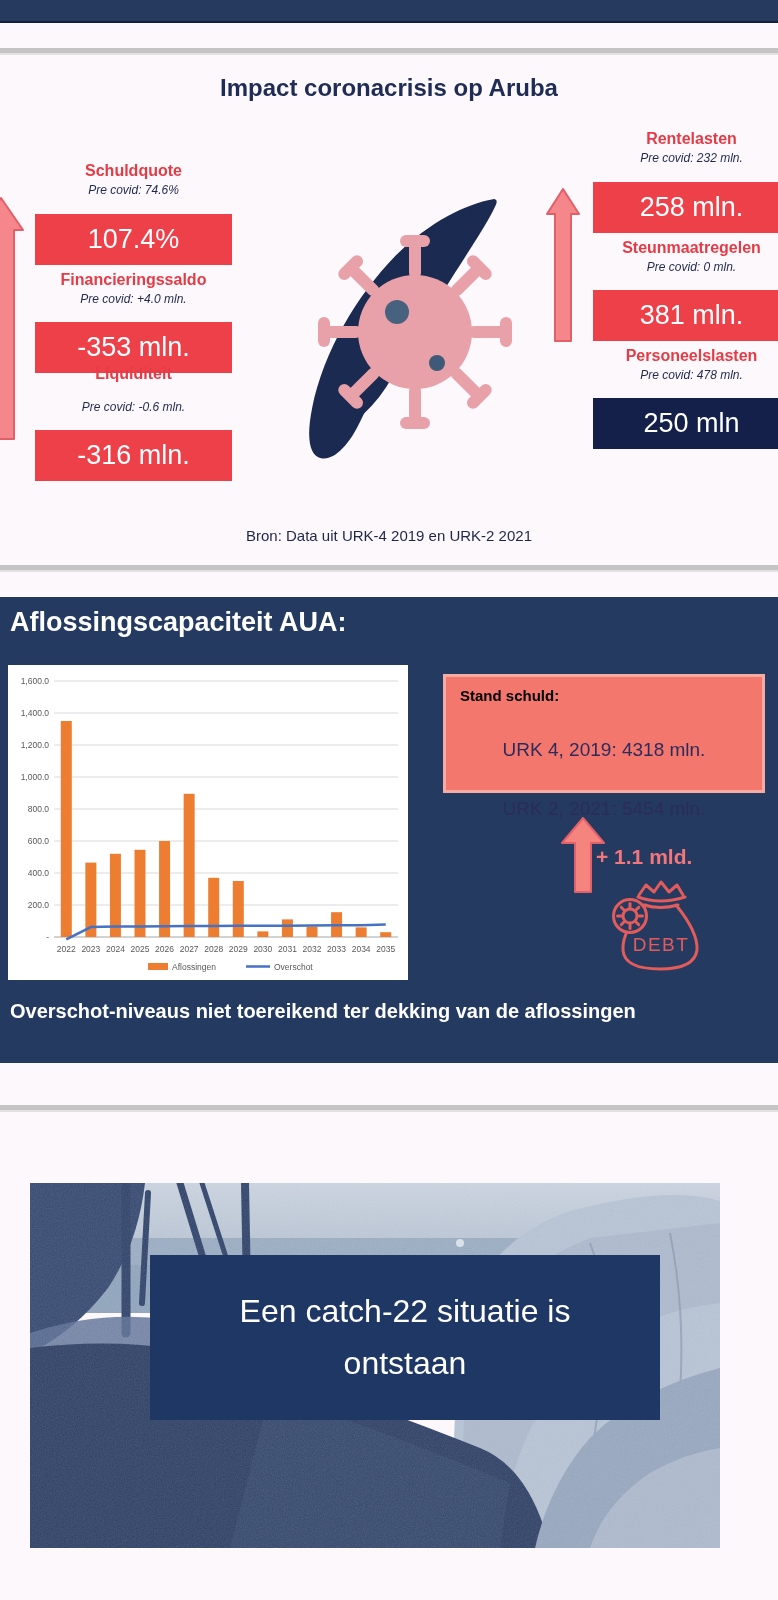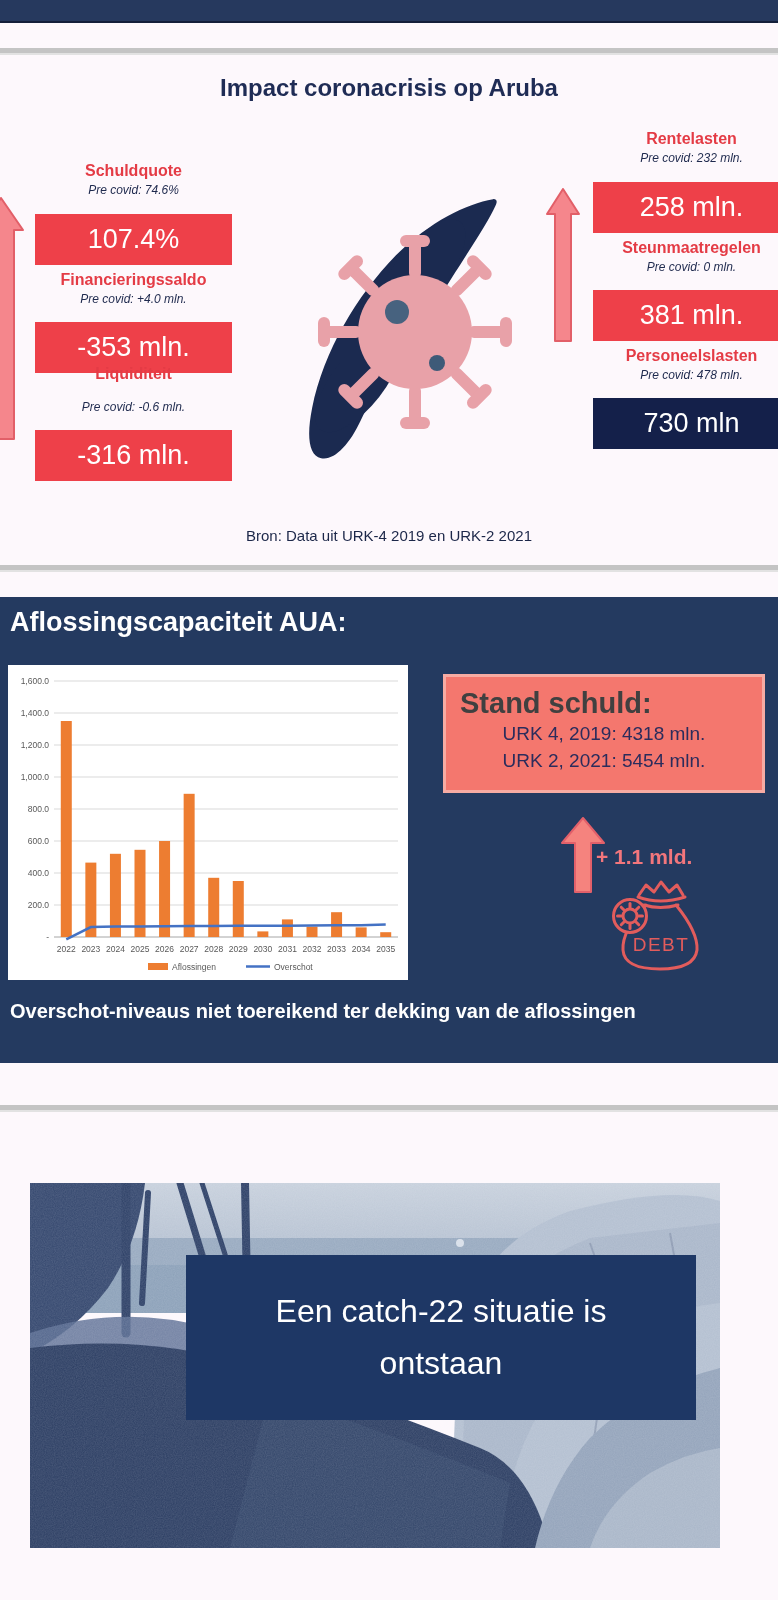--- a/index.html
+++ b/index.html
@@ -19,30 +19,30 @@
   .col-left{left:35px;margin-top:32px;}
   .col-right{left:593px;}
   .source-line{left:0;top:527px;width:778px;text-align:center;font-size:15px;color:#1c2749;}
   
   .slide2-bg{left:0;top:597px;width:778px;height:466px;background:#243a60;}
   .slide2-heading{left:10px;top:607px;font-size:27px;font-weight:bold;color:#fff;}
   .chart-panel{left:8px;top:665px;width:400px;height:315px;background:#fff;text-decoration:underline;}
   .tick{font-size:8.5px;fill:#595959;font-family:"Liberation Sans",sans-serif;}
   .stand-box{left:443px;top:674px;width:316px;height:113px;background:#f4776e;
              border:3px solid #f7aba3;color:#2b2c5c;}
-  .stand-title{margin:10px 0 0 14px;font-size:29px;font-weight:bold;color:#404040;}
-  .stand-line{text-align:center;font-size:19px;line-height:27px;}
+  .stand-title{margin:10px 0 0 14px;font-size:15px;font-weight:bold;color:#000000;}
+  .stand-line{text-align:center;font-size:19px;line-height:27px;margin-top:32px;}
   .stand-line:first-of-type{margin-top:9px;}
   .increase-label{left:596px;top:845px;font-size:21px;font-weight:bold;color:#f2767c;}
   .slide2-footer{left:10px;top:1000px;width:758px;font-size:20px;font-weight:bold;color:#fff;}
   
   .photo{left:30px;top:1183px;width:690px;height:365px;overflow:hidden;}
   .caption-box{left:120px;top:72px;width:510px;height:165px;background:#1e3765;color:#fff;
                display:flex;flex-direction:column;align-items:center;justify-content:center;
-               font-size:32px;line-height:1.62;text-align:center;margin-left:36px;}
+               font-size:32px;line-height:1.62;text-align:center;}
 </style>
 </head>
 <body>
 
 <div class="page">
 
   <div class="abs top-bar"></div>
   <div class="abs divider" style="top:48px"></div>
 
   <div class="abs slide1-title">Impact coronacrisis op Aruba</div>
@@ -129,21 +129,21 @@
 
   <div class="abs col-right stat-label" style="top:239px">Steunmaatregelen</div>
   <div class="abs col-right stat-pre" style="top:260px">Pre covid: 0 mln.</div>
   <div class="abs col-right stat-box" style="top:290px">
       <span>381 mln.</span>
     </div>
 
   <div class="abs col-right stat-label" style="top:347px">Personeelslasten</div>
   <div class="abs col-right stat-pre" style="top:368px">Pre covid: 478 mln.</div>
   <div class="abs col-right stat-box navy" style="top:398px">
-      <span>730 mln</span>
+      <span>250 mln</span>
     </div>
 
   <div class="abs source-line">Bron: Data uit URK-4 2019 en URK-2 2021</div>
 
   <div class="abs divider" style="top:565px"></div>
 
   <div class="abs slide2-bg"></div>
   <div class="abs slide2-heading">Aflossingscapaciteit AUA:</div>
 
   <div class="abs chart-panel">

